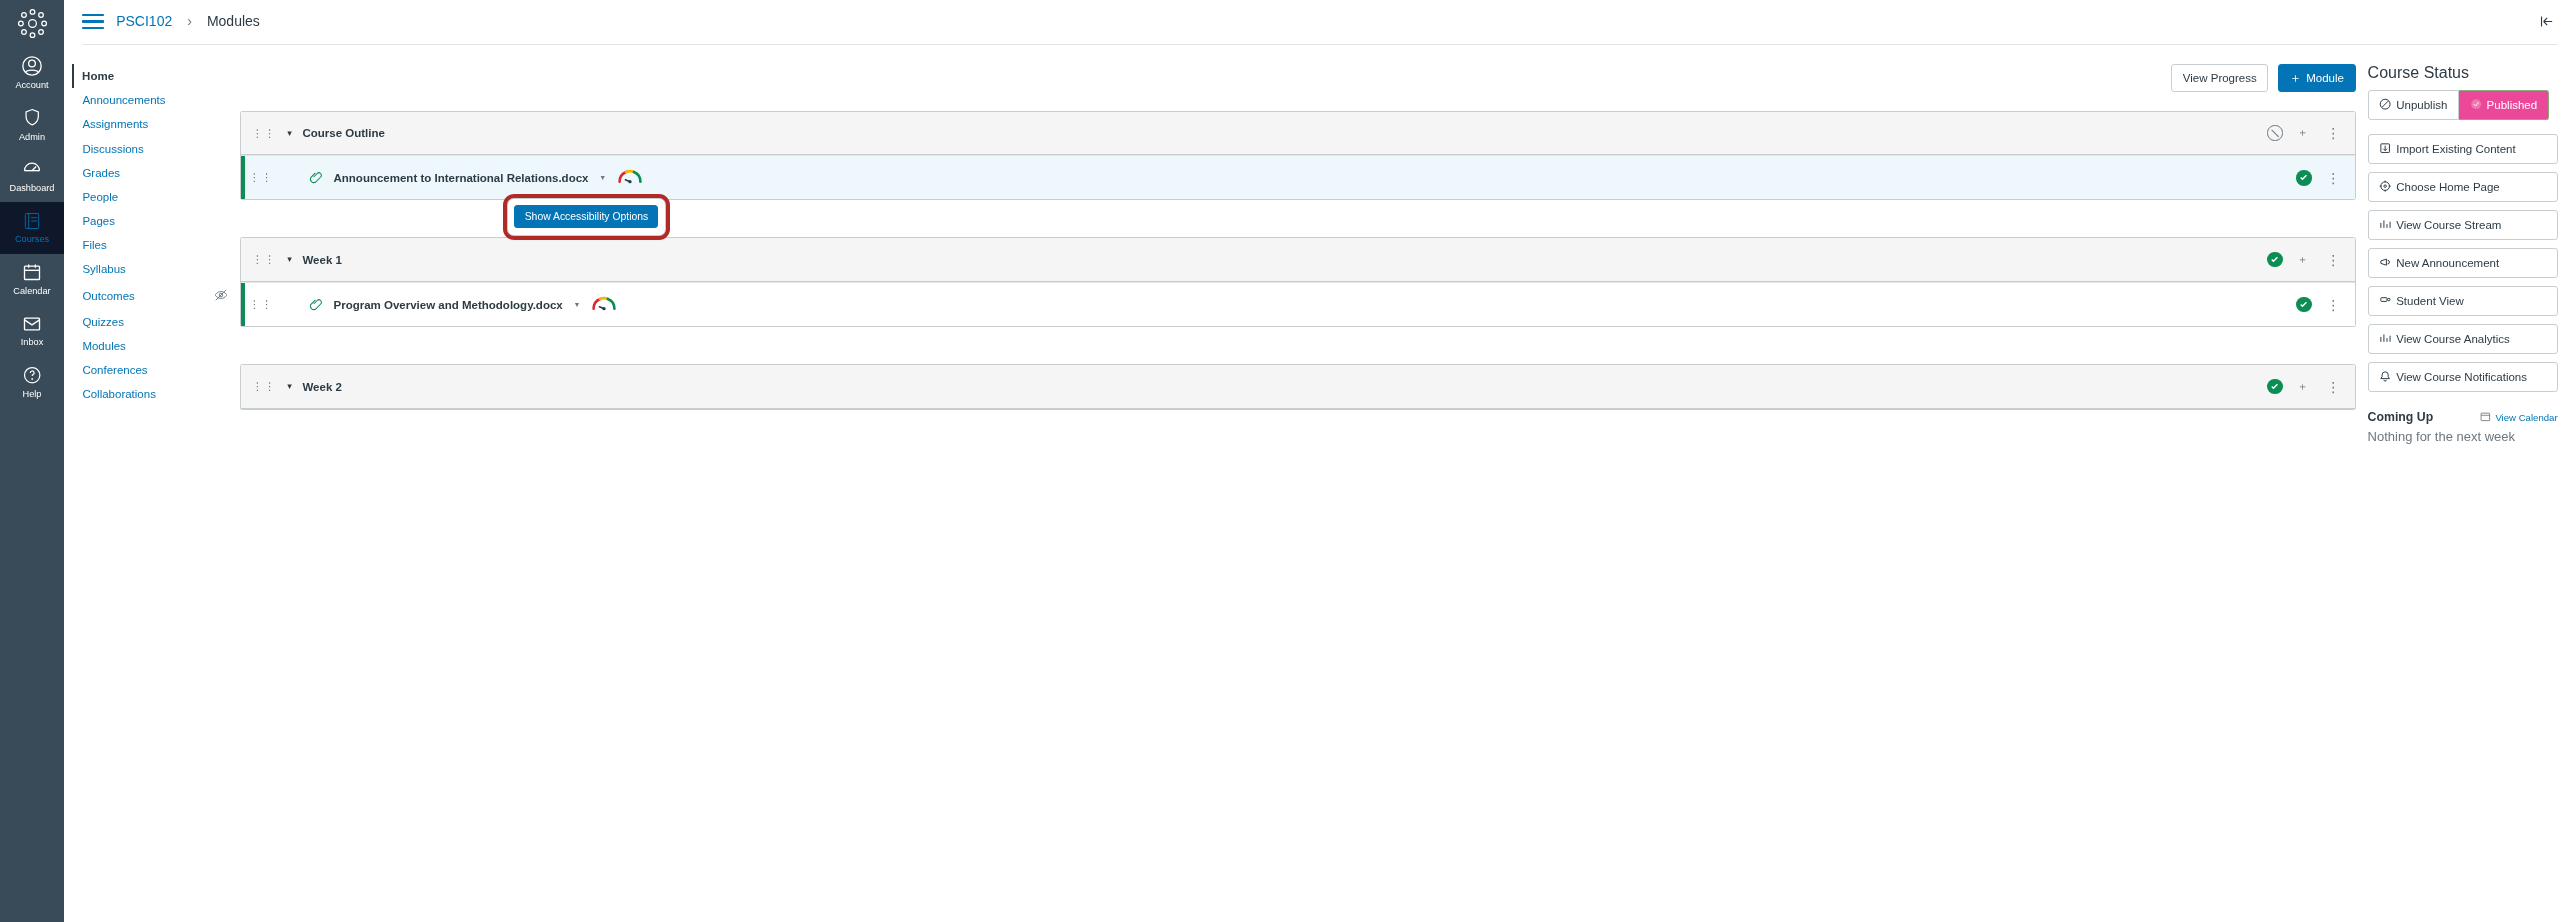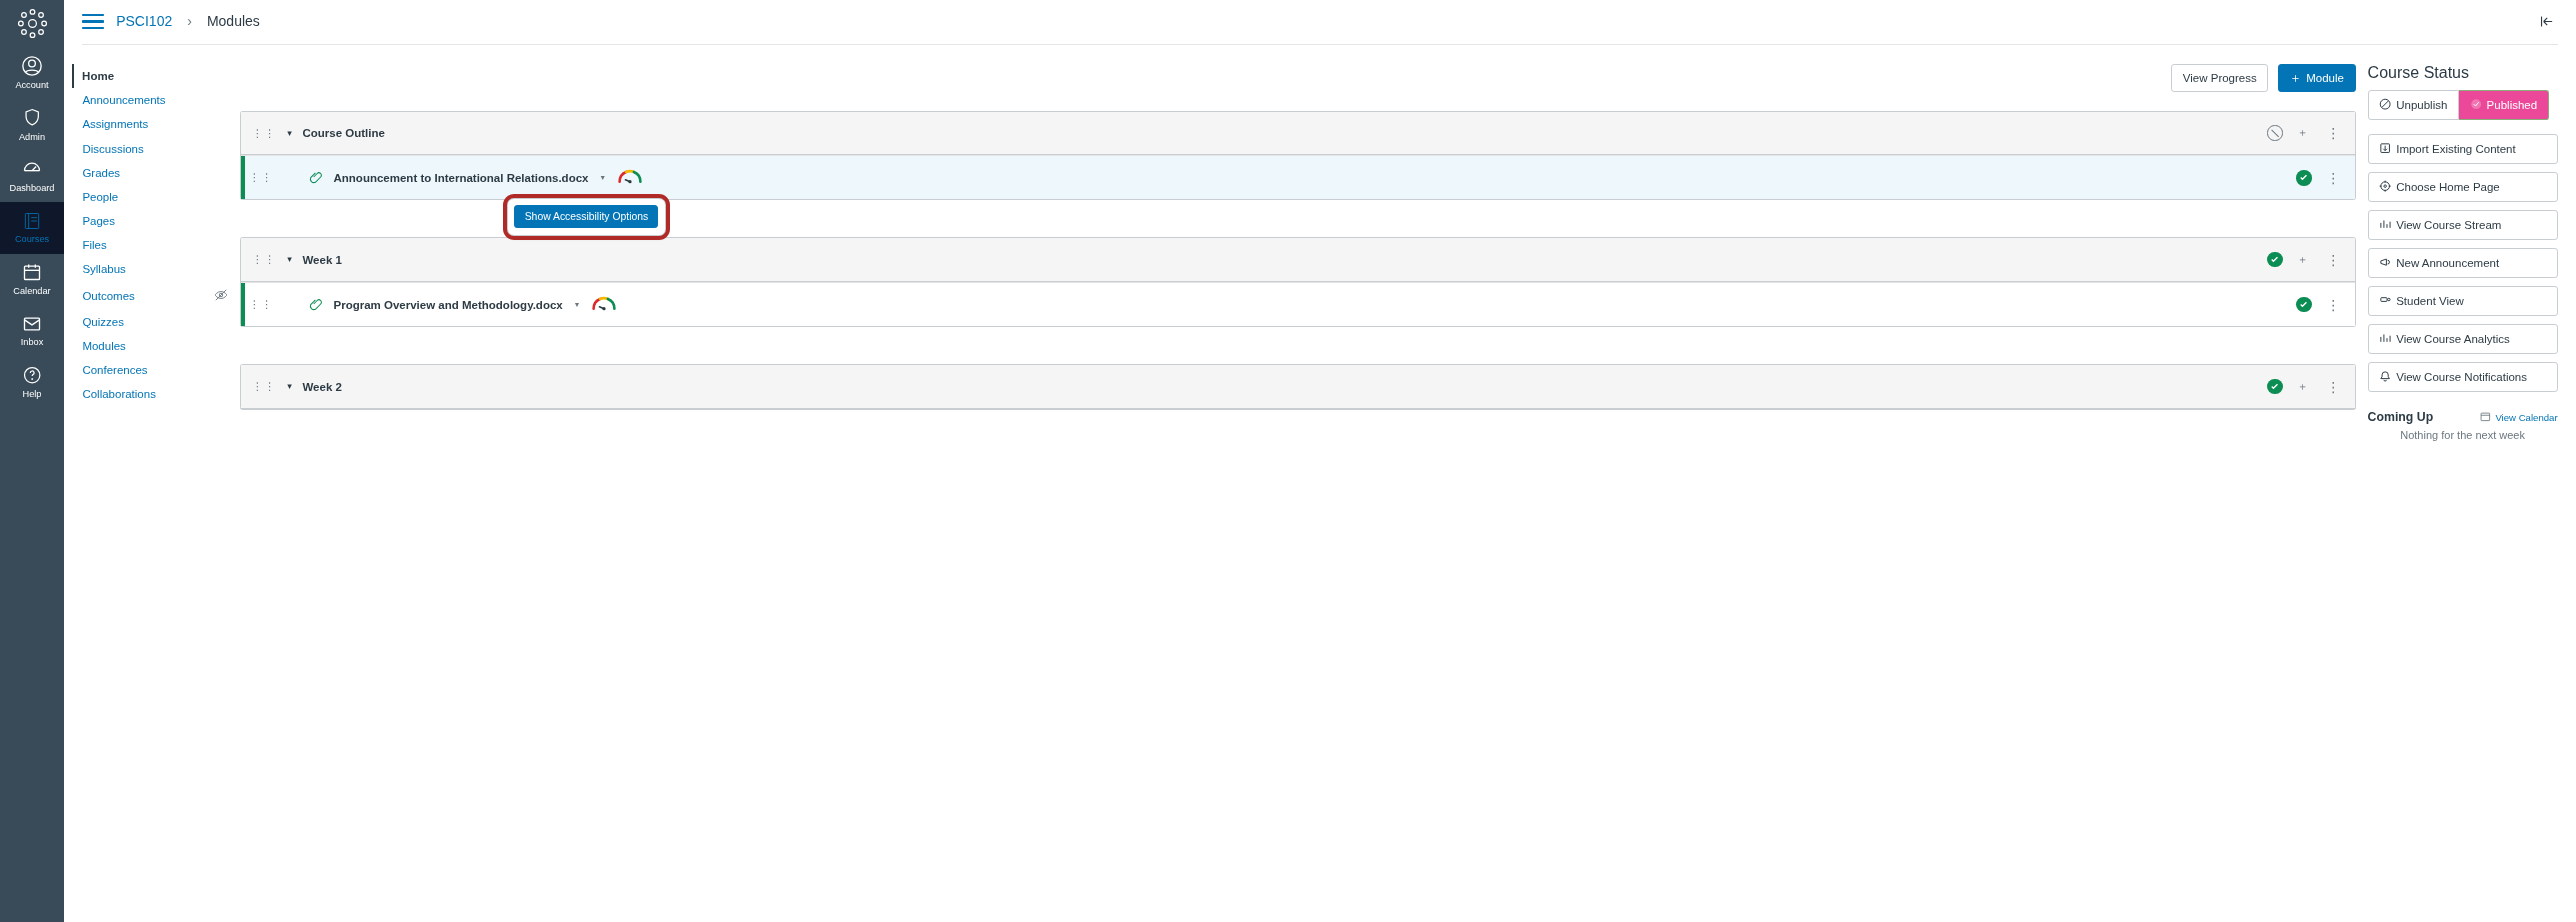--- a/index.html
+++ b/index.html
@@ -120,21 +120,21 @@
   .sidebar h2 { font-size:16px; font-weight:400; margin-bottom: 7.7px; }
   .status-btns { display:flex; gap:0; margin-bottom:14px; }
   .status-btns .btn { border-radius:0; }
   .status-btns .btn:first-child { border-top-left-radius:3.1px; border-bottom-left-radius:3.1px; }
   .status-btns .btn:last-child  { border-top-right-radius:3.1px; border-bottom-right-radius:3.1px; border-left:none; }
   .side-actions { display:flex; flex-direction:column; gap:7.7px; margin-bottom: 18.4px; }
   .side-actions .btn { justify-content:flex-start; width:100%; }
   .coming { display:flex; align-items:center; justify-content:space-between; margin-bottom:4.6px; }
   .coming h3 { font-size:12.3px; font-weight:700; }
   .coming a { color:#0374b5; font-size:9.6px; display:flex; align-items:center; gap:4.6px; }
-  .muted { color:#6c7780; font-size:11px;text-align:center; }
+  .muted { color:#6c7780; font-size:13px; }
 
   
   .stroke { stroke:#2d3b45; fill:none; stroke-width:1.6; }
   .stroke-light { stroke:#6c7780; fill:none; stroke-width:1.6; }
   .stroke-white { stroke:#fff; fill:none; stroke-width:1.6; }
 </style>
 </head>
 <body>
 
 <nav class="global-nav">

